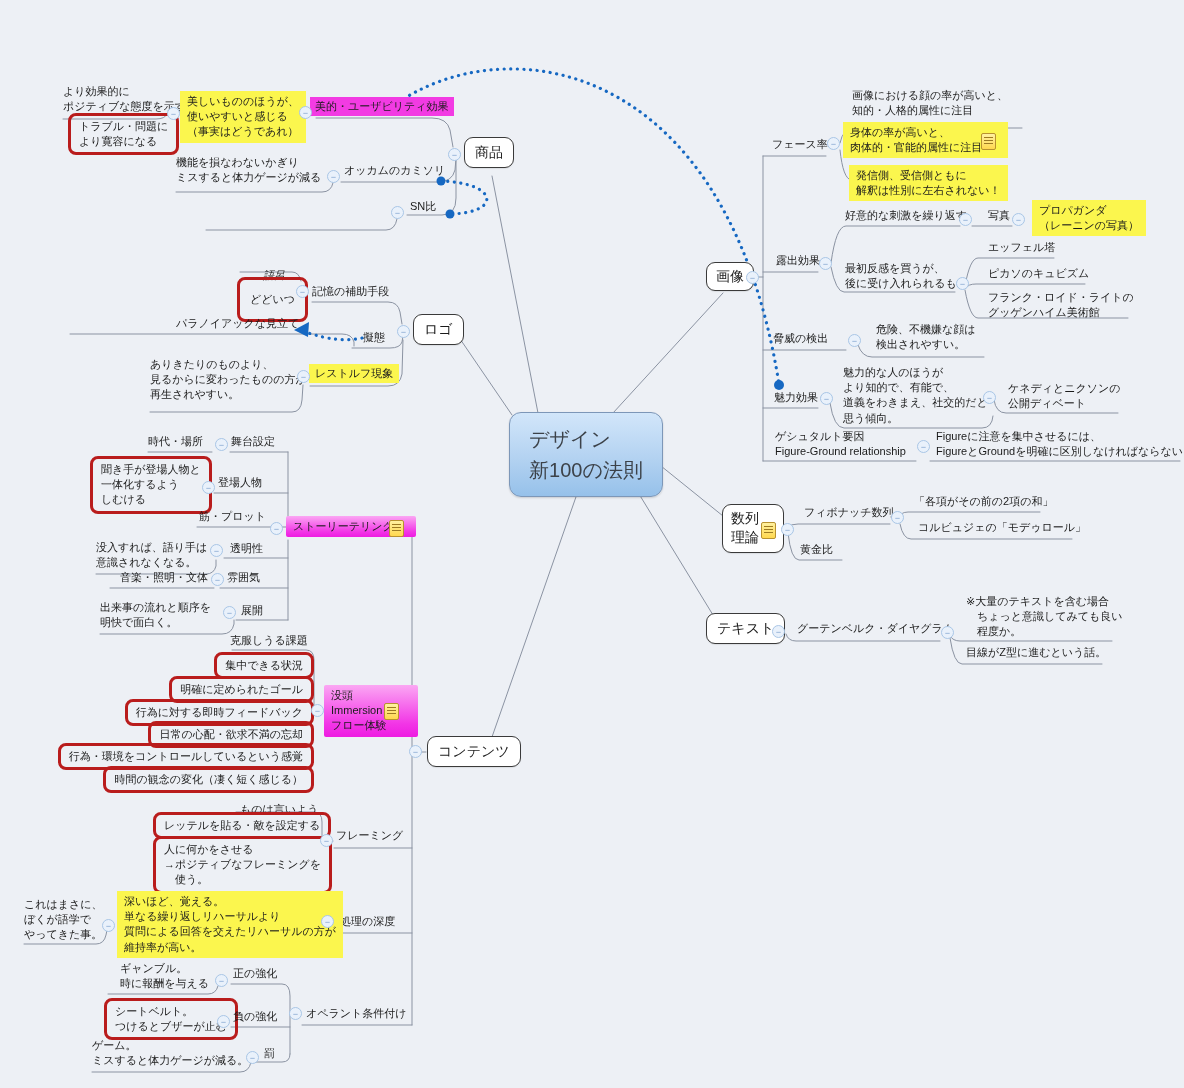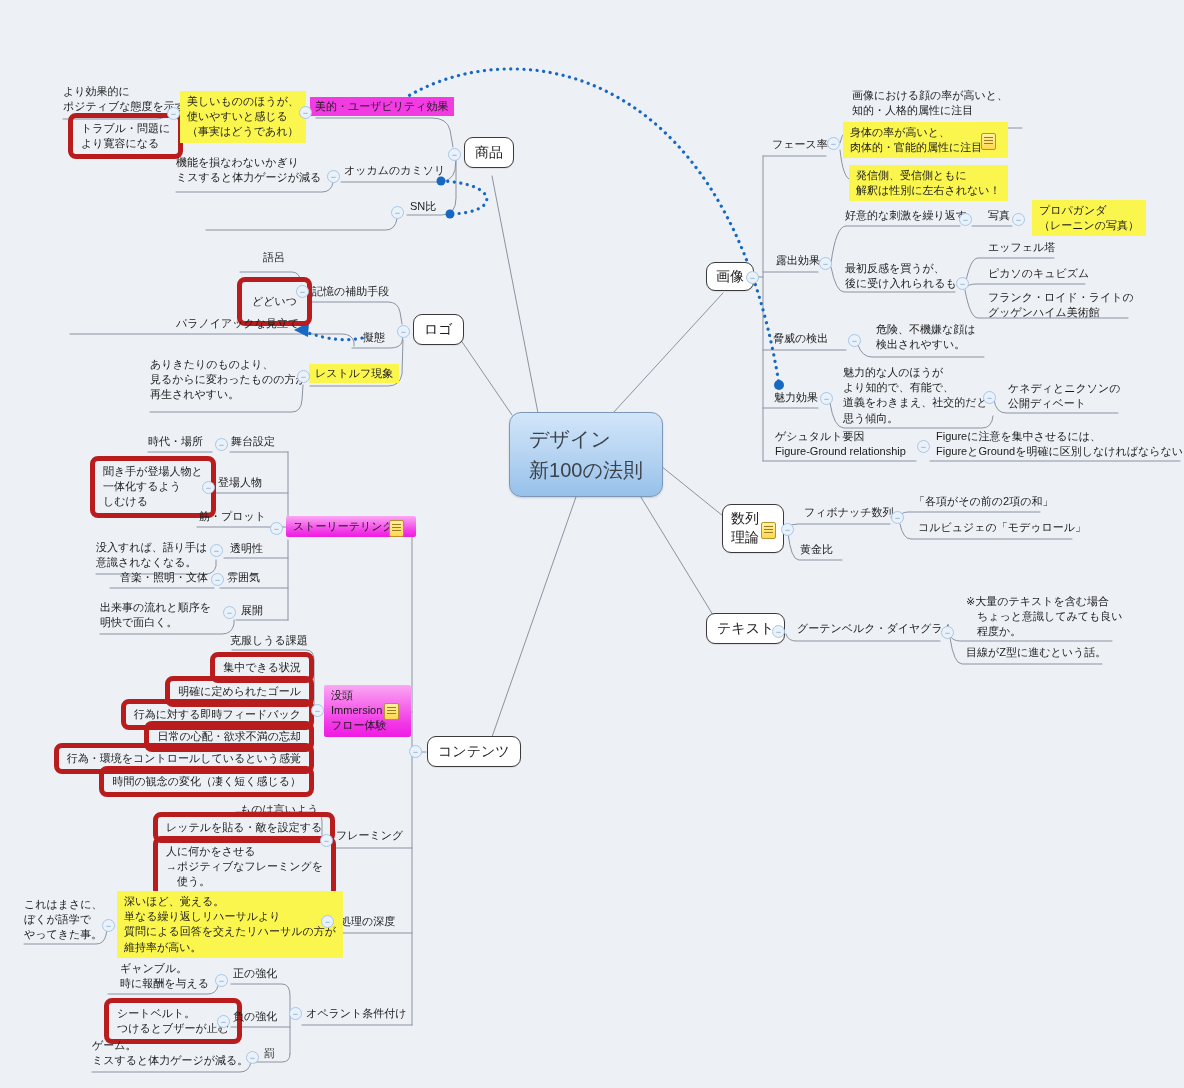--- a/index.html
+++ b/index.html
@@ -1,21 +1,21 @@
 <!DOCTYPE html>
 <html><head>
 <meta charset="utf-8">
 <style>
   html,body{margin:0;padding:0;}
   .canvas{position:relative;width:1184px;height:1088px;background:#edf0f5;overflow:hidden;
           font-family:"Liberation Sans","DejaVu Sans",sans-serif;color:#1b1b1b;}
   svg.lines{position:absolute;left:0;top:0;}
   .node{position:absolute;font-size:11px;line-height:1.38;white-space:pre-line;}
   .t{background:transparent;}
-  .nb{border:5px solid #b91c1c;border-radius:8px;background:transparent;padding:3px 8px;}
+  .nb{border:3px solid #b91c1c;border-radius:8px;background:transparent;padding:3px 8px;}
   .hy{background:#FBF64E;padding:3px 7px;}
   .hm{background:#F23BE3;padding:2px 5px;}
   .hmg{background:linear-gradient(180deg,#fba7f3 0%,#f235e6 75%,#ee1ce2 100%);padding:3px 7px;border-radius:2px;}
   .main{border:1.4px solid #3a3a3a;border-radius:9px;background:#fff;font-size:14px;padding:5px 10px;
         box-shadow:0 1px 1px rgba(0,0,0,0.08);}
   .center-node{position:absolute;left:509px;top:412px;width:152px;height:83px;border-radius:12px;
         background:linear-gradient(180deg,#d2e6fa 0%,#b3d2f1 55%,#96c1ea 100%);
         border:1px solid #7d97b8;display:flex;align-items:center;justify-content:center;
         font-size:20px;color:#3c4249;white-space:pre-line;line-height:1.55;box-shadow:0 1px 2px rgba(0,0,0,0.15);}
   .c{position:absolute;width:13px;height:13px;border-radius:50%;background:#e9f1fb;border:1px solid #a9c6e6;
@@ -147,21 +147,21 @@
 <div class="node hy" style="left:180px;top:91px;">美しいもののほうが、
 使いやすいと感じる
 （事実はどうであれ）</div>
 <div class="node hm" style="left:310px;top:97px;">美的・ユーザビリティ効果</div>
 <div class="node t" style="left:176px;top:155px;">機能を損なわないかぎり
 ミスすると体力ゲージが減る</div>
 <div class="node t" style="left:344px;top:163px;">オッカムのカミソリ</div>
 <div class="node t" style="left:410px;top:199px;">SN比</div>
 
 <div class="node main" style="left:413px;top:314px;">ロゴ</div>
-<div class="node t" style="left:263px;top:250px;">語呂</div>
+<div class="node t" style="left:263px;top:268px;font-style:italic;">語呂</div>
 <div class="node nb" style="left:237px;top:277px;padding:12px 10px;">どどいつ</div>
 <div class="node t" style="left:312px;top:284px;">記憶の補助手段</div>
 <div class="node t" style="left:176px;top:316px;">パラノイアックな見立て</div>
 <div class="node t" style="left:363px;top:330px;">擬態</div>
 <div class="node t" style="left:150px;top:357px;">ありきたりのものより、
 見るからに変わったものの方が
 再生されやすい。</div>
 <div class="node hy" style="left:309px;top:364px;padding:2px 6px;">レストルフ現象</div>
 
 <div class="node main" style="left:706px;top:262px;padding:4px 9px;">画像</div>
@@ -224,21 +224,21 @@
 <div class="node t" style="left:199px;top:509px;">筋・プロット</div>
 <div class="node t" style="left:96px;top:540px;">没入すれば、語り手は
 意識されなくなる。</div>
 <div class="node t" style="left:230px;top:541px;">透明性</div>
 <div class="node t" style="left:120px;top:570px;">音楽・照明・文体</div>
 <div class="node t" style="left:227px;top:570px;">雰囲気</div>
 <div class="node t" style="left:100px;top:600px;">出来事の流れと順序を
 明快で面白く。</div>
 <div class="node t" style="left:241px;top:603px;">展開</div>
 
-<div class="node hmg" style="left:324px;top:685px;padding-right:24px;">没頭
+<div class="node hmg" style="left:324px;top:685px;padding-right:31px;">没頭
 Immersion
 フロー体験</div>
 <div class="node t" style="left:230px;top:633px;">克服しうる課題</div>
 <div class="node nb" style="right:870px;top:652px;">集中できる状況</div>
 <div class="node nb" style="right:870px;top:676px;">明確に定められたゴール</div>
 <div class="node nb" style="right:870px;top:699px;">行為に対する即時フィードバック</div>
 <div class="node nb" style="right:870px;top:721px;">日常の心配・欲求不満の忘却</div>
 <div class="node nb" style="right:870px;top:743px;">行為・環境をコントロールしているという感覚</div>
 <div class="node nb" style="right:870px;top:766px;">時間の観念の変化（凄く短く感じる）</div>
 

